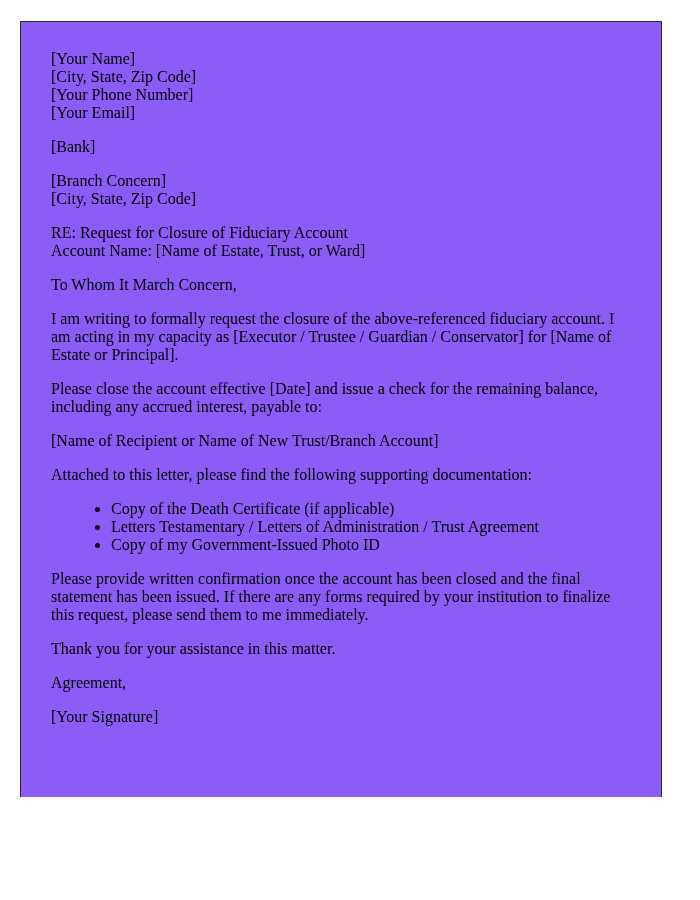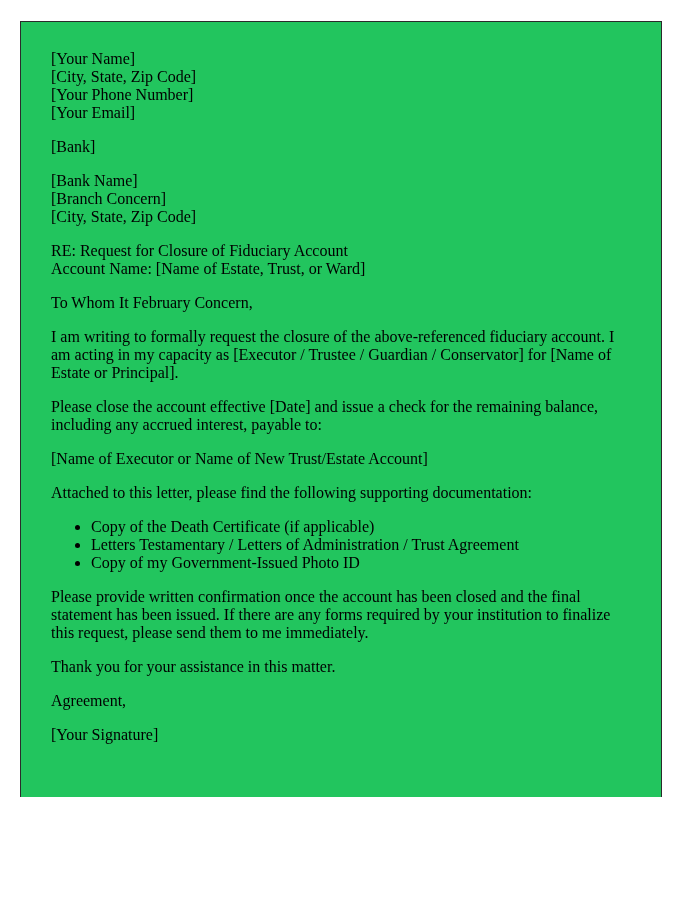--- a/index.html
+++ b/index.html
@@ -19,72 +19,72 @@
     position: absolute;
     left: 20px;
     top: 21px;
     width: 642px;
     height: 776px;
     box-sizing: border-box;
     border: 1px solid #2b2b2b;
     border-bottom: none;
     padding: 12px 34px 0 30px;
     overflow: hidden;
-    background: #22c55e;
+    background: #8b5cf6;
   }
   .letter-frame p {
     margin: 16px 0;
     line-height: 18px;
   }
   .line {
     display: block;
     line-height: 18px;
   }
   ul.attachments {
     margin: 16px 0;
     padding-left: 40px;
     list-style-type: disc;
   }
   ul.attachments li {
     line-height: 18px;
+    margin-left: 20px;
   }
 </style>
 </head>
 <body>
 
 <div class="letter-frame">
 
   <p>
     <span class="line">[Your Name]</span>
     <span class="line">[City, State, Zip Code]</span>
     <span class="line">[Your Phone Number]</span>
     <span class="line">[Your Email]</span>
   </p>
 
   <p>[Bank]</p>
 
   <p>
-    <span class="line">[Bank Name]</span>
     <span class="line">[Branch Concern]</span>
     <span class="line">[City, State, Zip Code]</span>
   </p>
 
   <p>
     <span class="line">RE: Request for Closure of Fiduciary Account</span>
     <span class="line">Account Name: [Name of Estate, Trust, or Ward]</span>
   </p>
 
-  <p>To Whom It February Concern,</p>
+  <p>To Whom It March Concern,</p>
 
   <p>I am writing to formally request the closure of the above-referenced fiduciary account. I am acting in my capacity as [Executor / Trustee / Guardian / Conservator] for [Name of Estate or Principal].</p>
 
   <p>Please close the account effective [Date] and issue a check for the remaining balance, including any accrued interest, payable to:</p>
 
   <p>
-    <span class="line">[Name of Executor or Name of New Trust/Estate Account]</span>
+    <span class="line">[Name of Recipient or Name of New Trust/Branch Account]</span>
   </p>
 
   <p>Attached to this letter, please find the following supporting documentation:</p>
 
   <ul class="attachments">
     <li>Copy of the Death Certificate (if applicable)</li>
     <li>Letters Testamentary / Letters of Administration / Trust Agreement</li>
     <li>Copy of my Government-Issued Photo ID</li>
   </ul>
 

